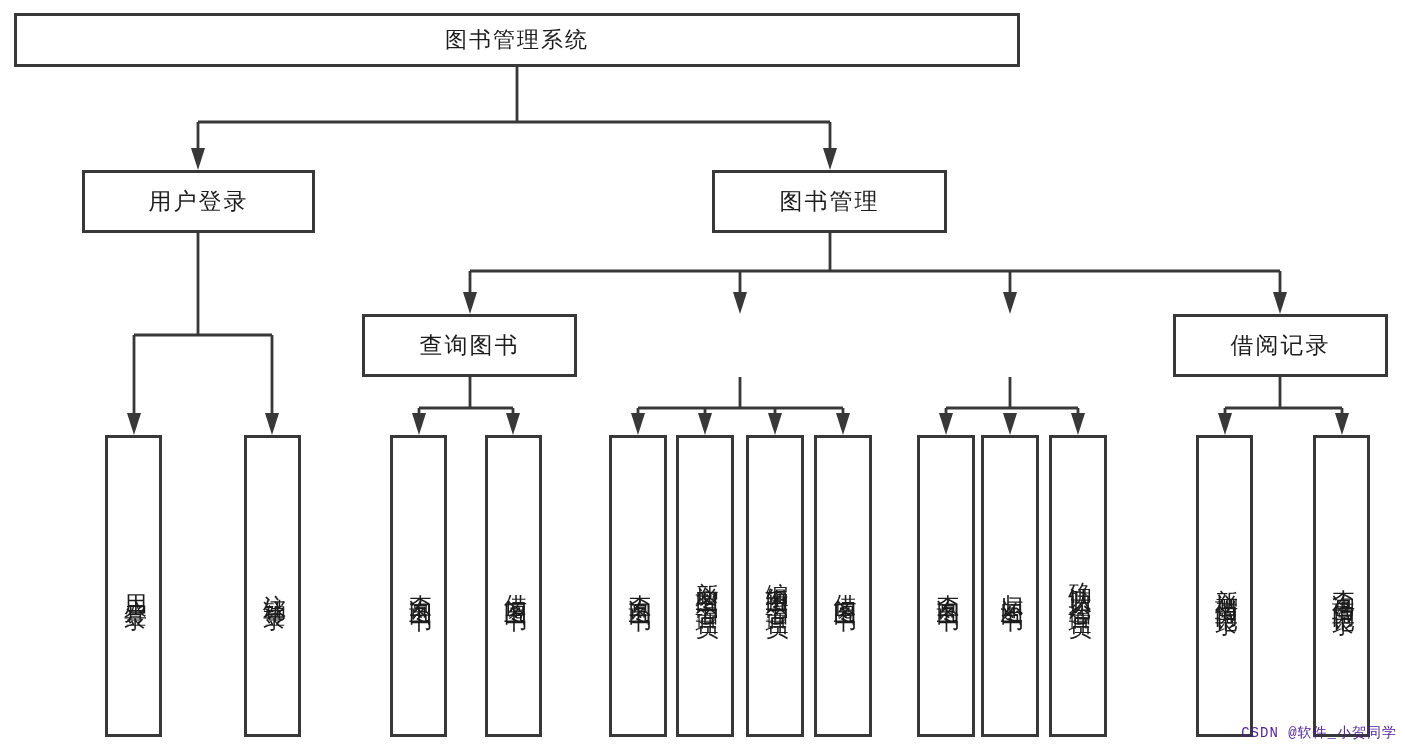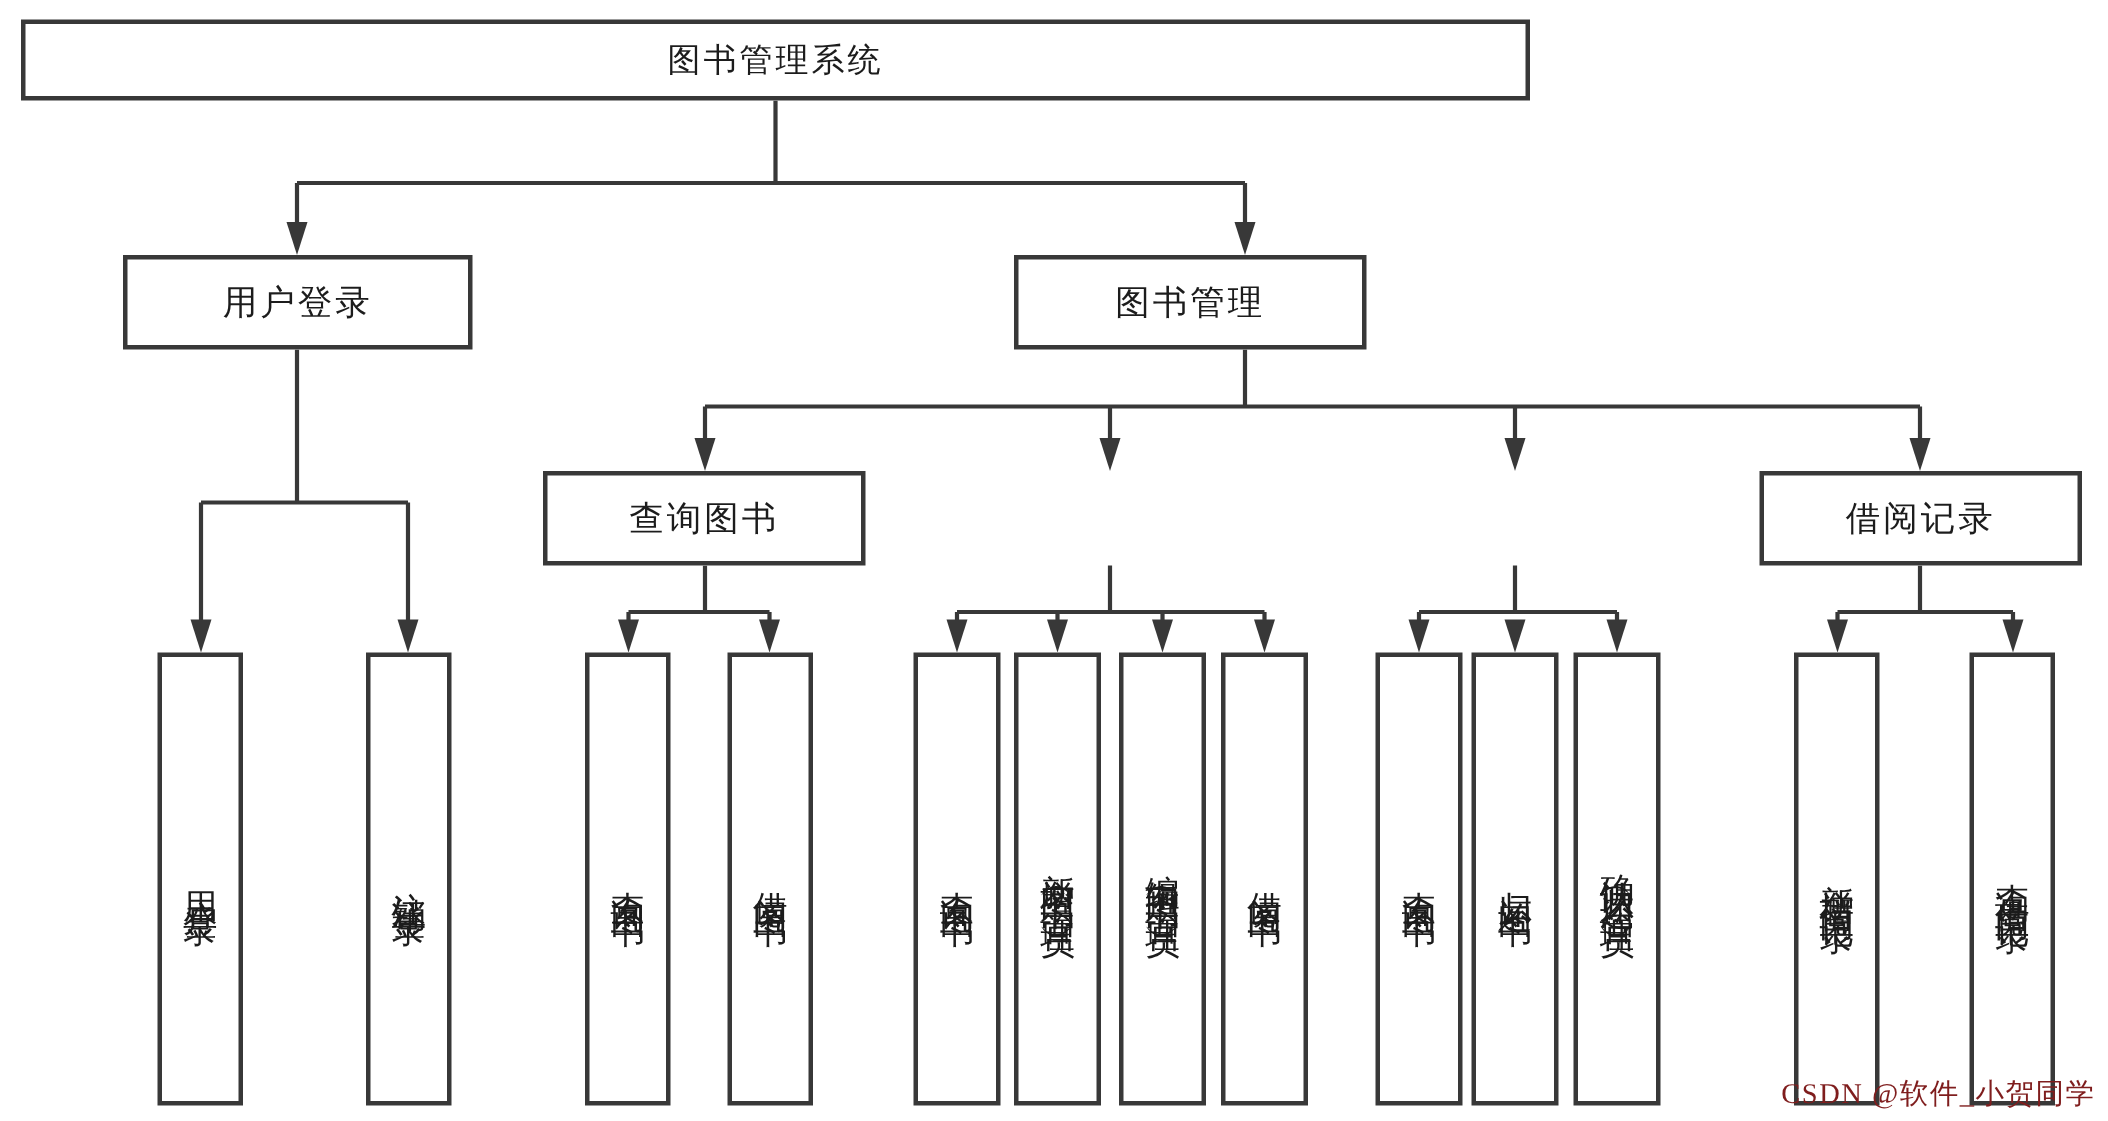--- a/index.html
+++ b/index.html
@@ -1,20 +1,20 @@
 <!DOCTYPE html>
 <html><head>
 <meta charset="utf-8">
 <style>
   html,body{margin:0;padding:0;background:#ffffff;}
   .canvas{
     position:relative;
     width:1405px;height:747px;
     background:#ffffff;
-    font-family:Liberation Serif, serif;
+    font-family:Liberation Mono, monospace;
     overflow:hidden;
   }
   .connectors{position:absolute;left:0;top:0;z-index:1;}
   .box{
     position:absolute;
     box-sizing:border-box;
     border:3px solid #383838;
     background:#ffffff;
     color:#1c1c1c;
     display:flex;
@@ -34,22 +34,22 @@
     font-size:23px;
     letter-spacing:5px;
     line-height:1;
     padding:10px 0;
   }
   .watermark{
     position:absolute;
     right:8px;
     bottom:5px;
     z-index:3;
-    font-size:19px;
-    color:#7f1d1d;
+    font-size:14px;
+    color:#4c1d95;
     letter-spacing:1px;
     white-space:nowrap;
   }
 </style>
 </head>
 <body>
 
 <div class="canvas">
 
   <svg class="connectors" width="1405" height="747" fill="none" stroke="#383838" stroke-width="2.8">
@@ -84,21 +84,21 @@
     <polygon points="1078,435 1071,413 1085,413" fill="#383838" stroke="none"></polygon>
 
     <path d="M1280,377 V408 M1225,408 H1342 M1225,408 V416 M1342,408 V416"></path>
     <polygon points="1225,435 1218,413 1232,413" fill="#383838" stroke="none"></polygon>
     <polygon points="1342,435 1335,413 1349,413" fill="#383838" stroke="none"></polygon>
   </svg>
 
   <div class="box h title" style="left:14px;top:13px;width:1006px;height:54px">图书管理系统</div>
 
   <div class="box h" style="left:82px;top:170px;width:233px;height:63px">用户登录</div>
-  <div class="box h" style="left:676px;top:170px;width:235px;height:63px">图书管理</div>
+  <div class="box h" style="left:712px;top:170px;width:235px;height:63px">图书管理</div>
 
   <div class="box h" style="left:362px;top:314px;width:215px;height:63px">查询图书</div>
   <div class="box h" style="left:1173px;top:314px;width:215px;height:63px">借阅记录</div>
 
   <div class="box v" style="left:105px;top:435px;width:57px;height:302px">用户登录</div>
   <div class="box v" style="left:244px;top:435px;width:57px;height:302px">注销登录</div>
 
   <div class="box v" style="left:390px;top:435px;width:57px;height:302px">查询图书</div>
   <div class="box v" style="left:485px;top:435px;width:57px;height:302px">借阅图书</div>
 

